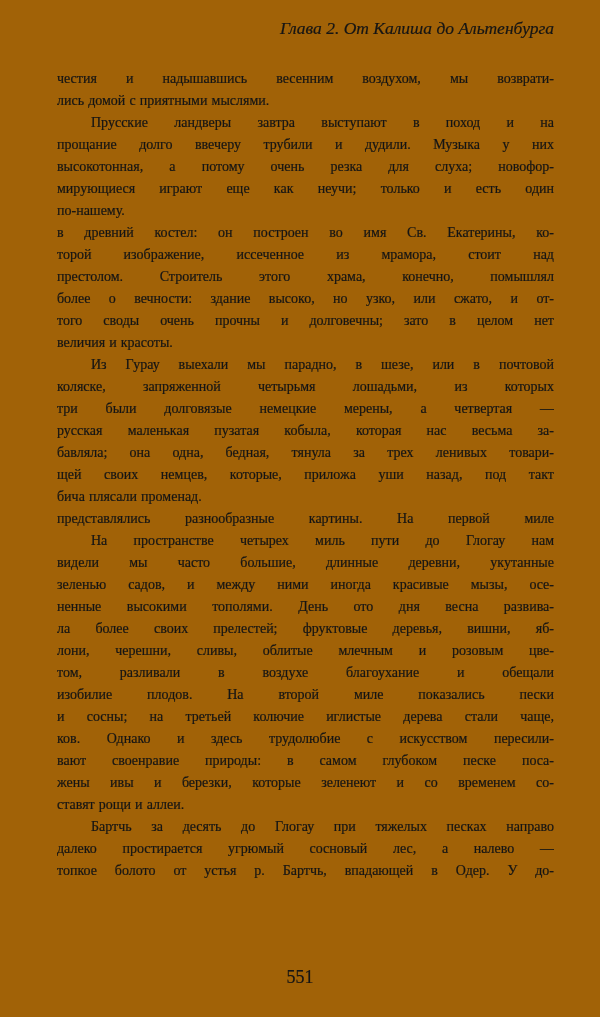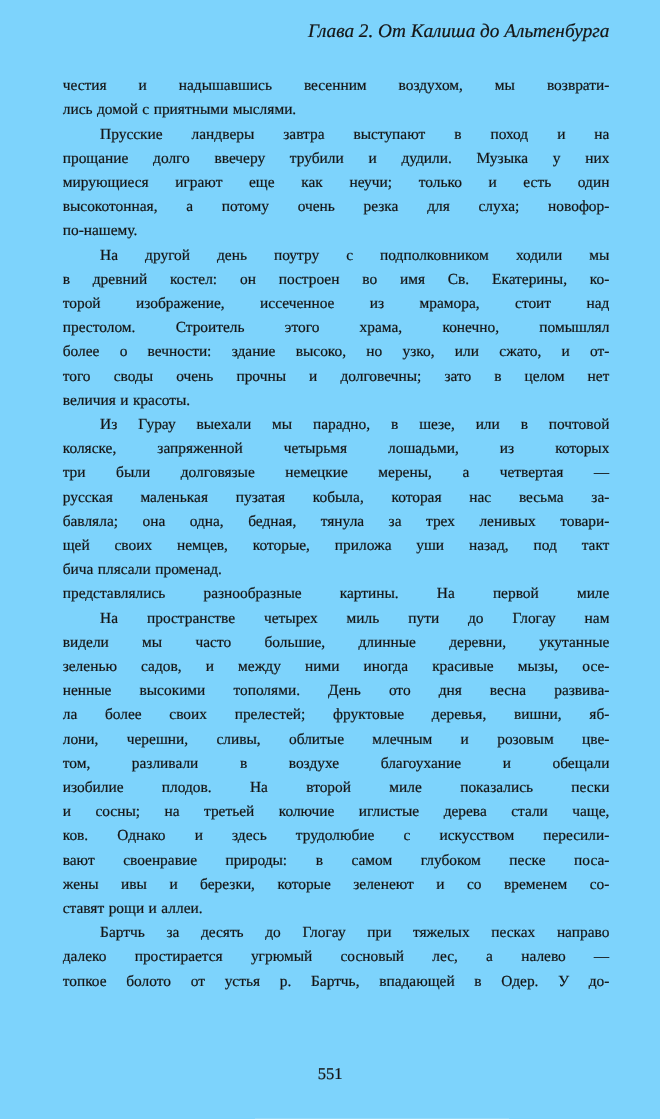--- a/index.html
+++ b/index.html
@@ -52,39 +52,38 @@
   }
   .line.para-end {
     text-align-last: left;
   }
   .page-number {
     position: absolute;
     top: 966px;
     left: 0;
     width: 600px;
     text-align: center;
-    font-size: 15px;
+    font-size: 18px;
     line-height: 22px;
   }
 </style>
 </head>
 <body>
 
-<div class="page" style="background: #7dd3fc; color: rgb(21, 21, 21);">
+<div class="page" style="background: #a16207; color: rgb(21, 21, 21);">
   <div class="running-head">Глава 2. От Калиша до Альтенбурга</div>
 
   <div class="body-text">
       <div class="line">честия и надышавшись весенним воздухом, мы возврати-</div>
       <div class="line para-end">лись домой с приятными мыслями.</div>
       <div class="line indent">Прусские ландверы завтра выступают в поход и на</div>
       <div class="line">прощание долго ввечеру трубили и дудили. Музыка у них</div>
+      <div class="line">высокотонная, а потому очень резка для слуха; новофор-</div>
       <div class="line">мирующиеся играют еще как неучи; только и есть один</div>
-      <div class="line">высокотонная, а потому очень резка для слуха; новофор-</div>
       <div class="line para-end">по-нашему.</div>
-      <div class="line indent">На другой день поутру с подполковником ходили мы</div>
       <div class="line">в древний костел: он построен во имя Св. Екатерины, ко-</div>
       <div class="line">торой изображение, иссеченное из мрамора, стоит над</div>
       <div class="line">престолом. Строитель этого храма, конечно, помышлял</div>
       <div class="line">более о вечности: здание высоко, но узко, или сжато, и от-</div>
       <div class="line">того своды очень прочны и долговечны; зато в целом нет</div>
       <div class="line para-end">величия и красоты.</div>
       <div class="line indent">Из Гурау выехали мы парадно, в шезе, или в почтовой</div>
       <div class="line">коляске, запряженной четырьмя лошадьми, из которых</div>
       <div class="line">три были долговязые немецкие мерены, а четвертая —</div>
       <div class="line">русская маленькая пузатая кобыла, которая нас весьма за-</div>

